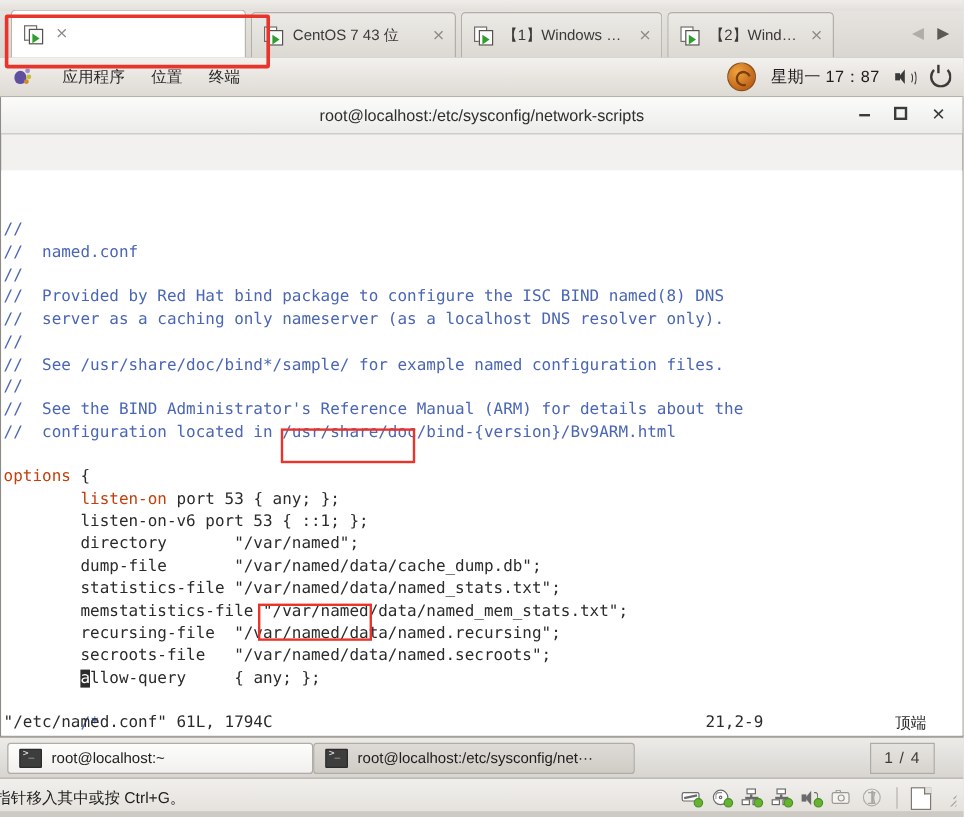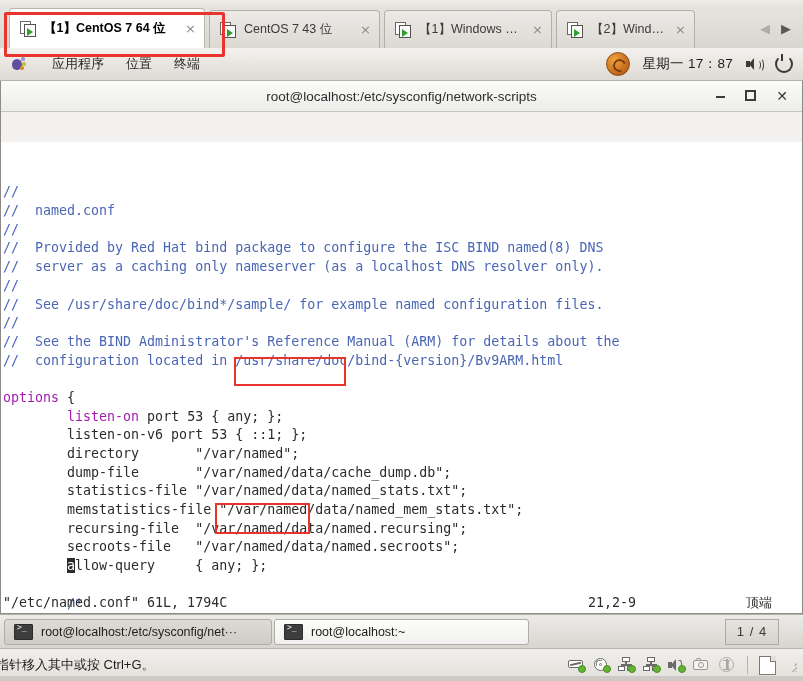--- a/index.html
+++ b/index.html
@@ -163,21 +163,21 @@
     background:#ffffff;
     font-family:"DejaVu Sans Mono","Liberation Mono",monospace;
     font-size:13.3px;line-height:18.7px;
     color:#2b2b2b;
     padding:4px 0 0 2px;
     box-sizing:border-box;
     overflow:hidden;
     white-space:pre;
   }
   .term-body .cmt{color:#4a66b5;}
-  .term-body .kw{color:#a21caf;}
+  .term-body .kw{color:#c2410c;}
   .term-body .plain{color:#2b2b2b;}
   .term-line{height:18.7px;}
   .cursor-cell{background:#2b2b2b;color:#ffffff;}
   .status-line{
     position:absolute;left:0;right:0;bottom:0;height:19px;
     font-family:"DejaVu Sans Mono","Liberation Mono",monospace;
     font-size:13.3px;color:#2b2b2b;white-space:pre;
     display:flex;align-items:center;
   }
   .status-line .sl-file{padding-left:2px;}
@@ -284,21 +284,20 @@
 <div id="app">
 
   <div class="vm-tabstrip">
 
     <div class="vm-tab active t1">
       <span class="vmicon">
         <i class="back"></i>
           <i class="front"></i>
           <i class="play"></i>
       </span>
-      <span class="vm-tab-label">【1】CentOS 7 64 位</span>
       <span class="closeX">×</span>
     </div>
 
     <div class="vm-tab t2">
       <span class="vmicon">
         <i class="back"></i>
           <i class="front"></i>
           <i class="play"></i>
       </span>
       <span class="vm-tab-label">CentOS 7 43 位</span>
@@ -376,27 +375,27 @@
         <span class="sl-pos">21,2-9</span>
         <span class="sl-top">顶端</span>
       </div>
     </div>
   </div>
 
   <div class="annot a1"></div>
   <div class="annot a2"></div>
 
   <div class="taskbar">
+    <div class="task-btn t-b">
+      <span class="term-ico"></span>
+      <span>root@localhost:~</span>
+    </div>
     <div class="task-btn t-a">
       <span class="term-ico"></span>
       <span>root@localhost:/etc/sysconfig/net···</span>
-    </div>
-    <div class="task-btn t-b">
-      <span class="term-ico"></span>
-      <span>root@localhost:~</span>
     </div>
     <div class="task-pager">1 / 4</div>
   </div>
 
   <div class="vmstatus">
     <span class="msg">指针移入其中或按 Ctrl+G。</span>
     <span class="vm-icons">
       <span class="vi vi-hdd">
         <i class="sh s1"></i>
           <i class="sh s2"></i>

